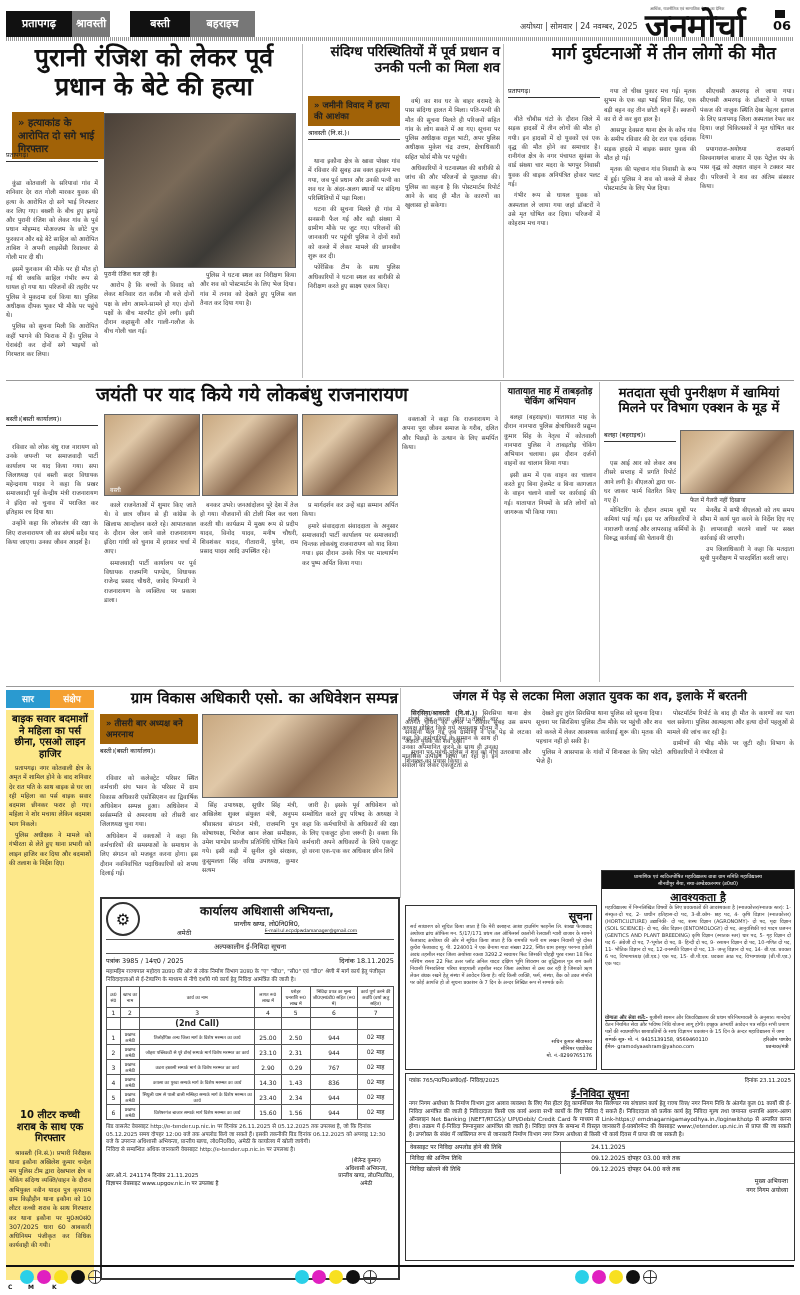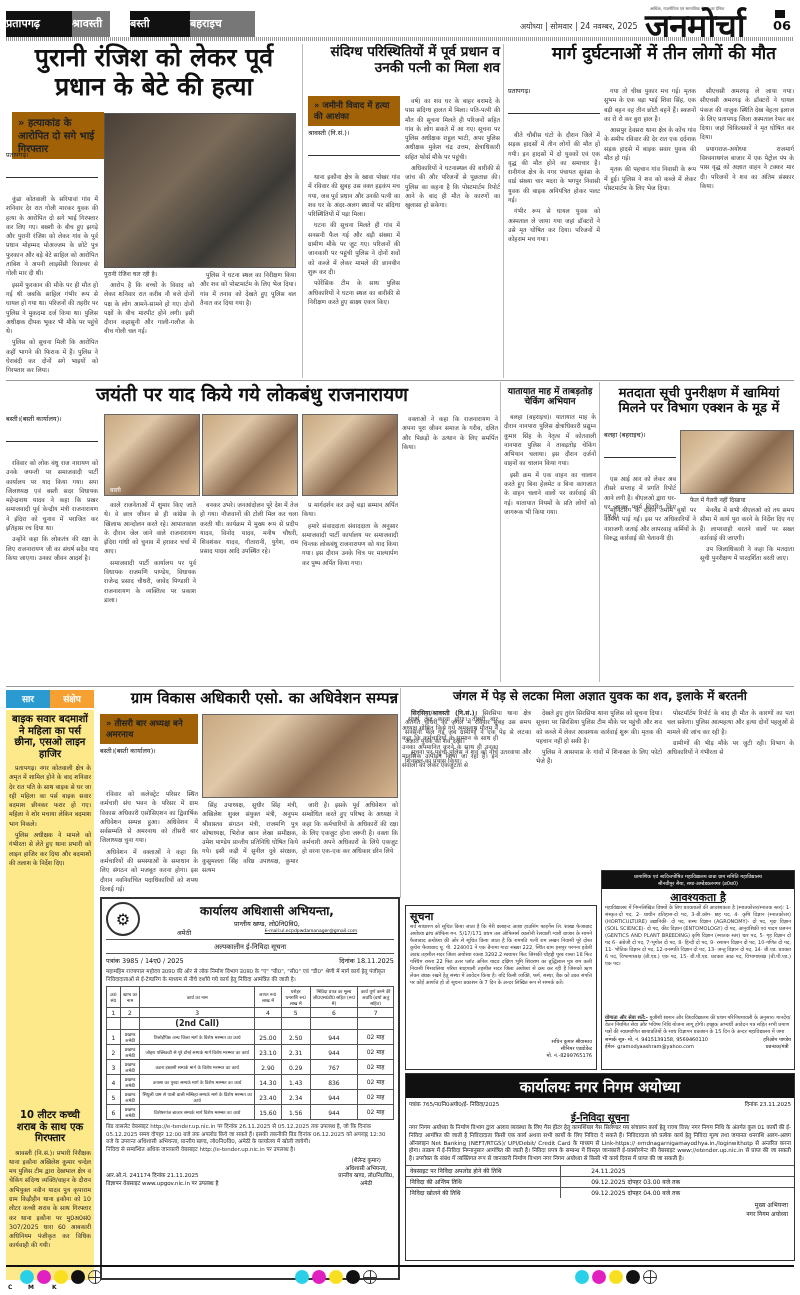--- a/index.html
+++ b/index.html
@@ -1,32 +1,32 @@
 <!DOCTYPE html>
 <html><head>
 <meta charset="utf-8">
 <style>
 *{box-sizing:border-box;margin:0;padding:0;}
 body{width:800px;height:1295px;background:#fff;font-family:"DejaVu Sans",sans-serif;color:#111;position:relative;overflow:hidden;}
 .abs{position:absolute;}
 .mast{top:8px;left:0;width:800px;height:36px;}
-.tab{position:absolute;top:3px;height:26px;color:#fff;font-size:11px;font-weight:bold;line-height:26px;text-align:left;}
+.tab{position:absolute;top:3px;height:26px;color:#fff;font-size:11px;font-weight:bold;line-height:26px;text-align:center;}
 .tab.dark{background:#111;}
 .tab.grey{background:#777;}
 .datestr{position:absolute;left:520px;top:12px;font-size:8px;color:#333;}
 .logo{position:absolute;left:645px;top:0;font-size:34px;font-weight:bold;font-family:"DejaVu Serif",serif;color:#111;letter-spacing:-1px;line-height:36px;}
 .tagline{position:absolute;left:650px;top:-2px;font-size:4px;color:#444;}
 .pageno{position:absolute;left:773px;top:10px;font-size:13px;font-weight:bold;}
 .flag{position:absolute;left:775px;top:2px;width:10px;height:8px;background:#111;}
 .rule{position:absolute;left:6px;width:788px;height:4px;background:repeating-linear-gradient(90deg,#999 0 1px,#fff 1px 2px);}
 .hl{font-weight:bold;line-height:1.15;color:#111;}
 .txt{font-size:6.2px;line-height:9.3px;color:#333;text-align:justify;overflow:hidden;}
 .txt p{margin-bottom:2px;text-indent:6px;}
 .pinkbox{background:#a16207;padding:4px 6px;font-size:10px;font-weight:bold;line-height:13px;color:#222;}
-.dateline{font-size:6.5px;border-bottom:1px solid #333;padding-bottom:18px;margin-bottom:16px;color:#222;}
+.dateline{font-size:6.5px;border-bottom:1px solid #333;padding-bottom:2px;margin-bottom:16px;color:#222;}
 .photo{background:linear-gradient(135deg,#4a4038,#7a6a58 40%,#3c3a36 70%,#8a7a68);border:1px solid #555;}
 .photo2{background:linear-gradient(135deg,#c8a880,#e0c8a8 30%,#8a6a50 60%,#d8b890);border:1px solid #666;}
 .caption{font-size:6px;color:#333;}
 .vline{position:absolute;width:1px;background:#bbb;}
 .hline{position:absolute;height:1px;background:#999;}
 .sar{background:#f5a030;}
 .yellow{background:#fde88a;}
 .tbl{border-collapse:collapse;font-size:6px;width:100%;}
 .tbl td,.tbl th{border:1px solid #555;padding:1px 2px;text-align:center;font-weight:normal;color:#222;}
 .blackbar{background:#111;color:#fff;}
@@ -333,21 +333,21 @@
 <div class="abs txt" style="left:536px;top:708px;width:126px;height:180px;">
   <p>देखते हुए तुरंत सिरसिया थाना पुलिस को सूचना दिया। सूचना पर सिरसिया पुलिस टीम मौके पर पहुंची और शव को कब्जे में लेकर आवश्यक कार्रवाई शुरू की। मृतक की पहचान नहीं हो सकी है।</p>
   <p>पुलिस ने आसपास के गांवों में शिनाख्त के लिए फोटो भेजे हैं।</p>
 </div>
 <div class="abs txt" style="left:667px;top:708px;width:127px;height:170px;">
   <p>पोस्टमॉर्टम रिपोर्ट के बाद ही मौत के कारणों का पता चल सकेगा। पुलिस आत्महत्या और हत्या दोनों पहलुओं से मामले की जांच कर रही है।</p>
   <p>ग्रामीणों की भीड़ मौके पर जुटी रही। विभाग के अधिकारियों ने गंभीरता से</p>
 </div>
 
 <div class="abs" style="left:405px;top:905px;width:192px;height:165px;border:1px solid #333;padding:2px 4px;">
-  <div style="text-align:left;font-size:11px;font-weight:bold;">सूचना</div>
+  <div style="text-align:right;font-size:11px;font-weight:bold;">सूचना</div>
   <div style="font-size:5px;line-height:7px;color:#333;text-align:justify;height:115px;overflow:hidden;">सर्व साधारण को सूचित किया जाता है कि मेरी क्लाइन्ट आशा हाउसिंग फाइनेंस लि. शाखा फैजाबाद अयोध्या ब्रांच ऑफिस मन. 5/17/171 प्रथम तल ऑफिसर्स कालोनी रेलवाली ग्वारी बाजार के सामने फैजाबाद अयोध्या की ओर से सूचित किया जाता है कि रामपति पत्नी राम लखन निवासी पूरे दोस्त कुचेरा फैजाबाद यू. पी. 224001 ने एक बैनामा गाटा संख्या 222, स्थित ग्राम हसपुर परगना हवेली अवध तहसील सदर जिला अयोध्या रकबा 3292.2 स्क्वायर फिट जिसकी चौहद्दी पूरब रास्ता 18 फिट पश्चिम रास्ता 22 फिट उत्तर प्लॉट अनिल यादव दक्षिण भूमि शिवराम का बुद्धिलाल पुत्र राम कली निवासी मिसवलिया परिया शाहपाली तहसील सदर जिला अयोध्या से क्रय कर रही है जिसको ऋण लेकर बंधक रखने हेतु संस्था में आवेदन किया है। यदि किसी व्यक्ति, फर्म, संस्था, बैंक को उक्त संपत्ति पर कोई आपत्ति हो तो सूचना प्रकाशन के 7 दिन के अन्दर लिखित रूप से सम्पर्क करें।</div>
   <div style="text-align:right;font-size:5px;line-height:7px;">
     <div>सचिन कुमार श्रीवास्तव</div>
     <div>सीनियर एडवोकेट</div>
     <div>मो. नं.-8299765176</div>
   </div>
 </div>
 
 <div class="abs" style="left:601px;top:870px;width:194px;height:200px;border:1px solid #333;">
   <div class="blackbar" style="font-size:5px;padding:2px;text-align:center;line-height:7px;">
@@ -363,21 +363,20 @@
         <div>ईमेल- gramodyaashram@yahoo.com</div>
       </div>
     <div style="text-align:center;">
         <div>हरिओम पाण्डेय</div>
         <div>प्रबन्धक/मंत्री</div>
       </div>
   </div>
 </div>
 
 <div class="abs" style="left:405px;top:1073px;width:390px;height:188px;border:1px solid #333;">
-  <div class="blackbar" style="font-size:15px;font-weight:bold;text-align:center;padding:2px 0;">कार्यालयः नगर निगम अयोध्या</div>
   <div style="display:flex;justify-content:space-between;font-size:5.5px;padding:2px 3px;">
     <span>पत्रांक 765/न0नि0अयो0/ई- निविदा/2025</span>
     <span>दिनांक 23.11.2025</span>
   </div>
   <div style="text-align:center;font-size:10px;font-weight:bold;text-decoration:underline;">ई-निविदा सूचना</div>
   <div style="font-size:5.6px;line-height:7.8px;padding:0 3px;color:#222;text-align:justify;">नगर निगम अयोध्या के निर्माण विभाग द्वारा अलाव व्यवस्था के लिए गैस हीटर हेतु कामर्शियल गैस सिलेण्डर मय संचालन कार्य हेतु राज्य वित्त/ नगर निगम निधि के अंतर्गत कुल 01 कार्यों की ई-निविदा आमंत्रित की जाती है निविदादाता किसी एक कार्य अथवा सभी कार्यों के लिए निविदा दे सकते हैं। निविदादाता को प्रत्येक कार्य हेतु निविदा मूल्य तथा जमानत धनराशि अलग-अलग ऑनलाइन Net Banking (NEFT/RTGS)/ UPI/Debit/ Credit Card के माध्यम से Link-https:// emdnagarnigamayodhya.in./loginwithotp से अन्तरित करना होगा। तत्क्रम में ई-निविदा निम्नानुसार आमंत्रित की जाती है। निविदा प्रपत्र के सम्बन्ध में विस्तृत जानकारी ई-प्रक्योरमेन्ट की वेबसाइट www://etender.up.nic.in से प्राप्त की जा सकती है। उपरोक्त के संबंध में व्यक्तिगत रूप से जानकारी निर्माण विभाग नगर निगम अयोध्या से किसी भी कार्य दिवस में प्राप्त की जा सकती है।</div>
   <div id="schedule" style="margin-top:2px;">
       <div style="display: flex; font-size: 6px; border-top: 1px solid rgb(85, 85, 85);">
         <div style="width: 40%; padding: 1px 4px; border-right: 1px solid rgb(85, 85, 85);">वेबसाइट पर निविदा अपलोड होने की तिथि</div>
         <div style="flex: 1 1 0%; padding: 1px 30px;">24.11.2025</div>

